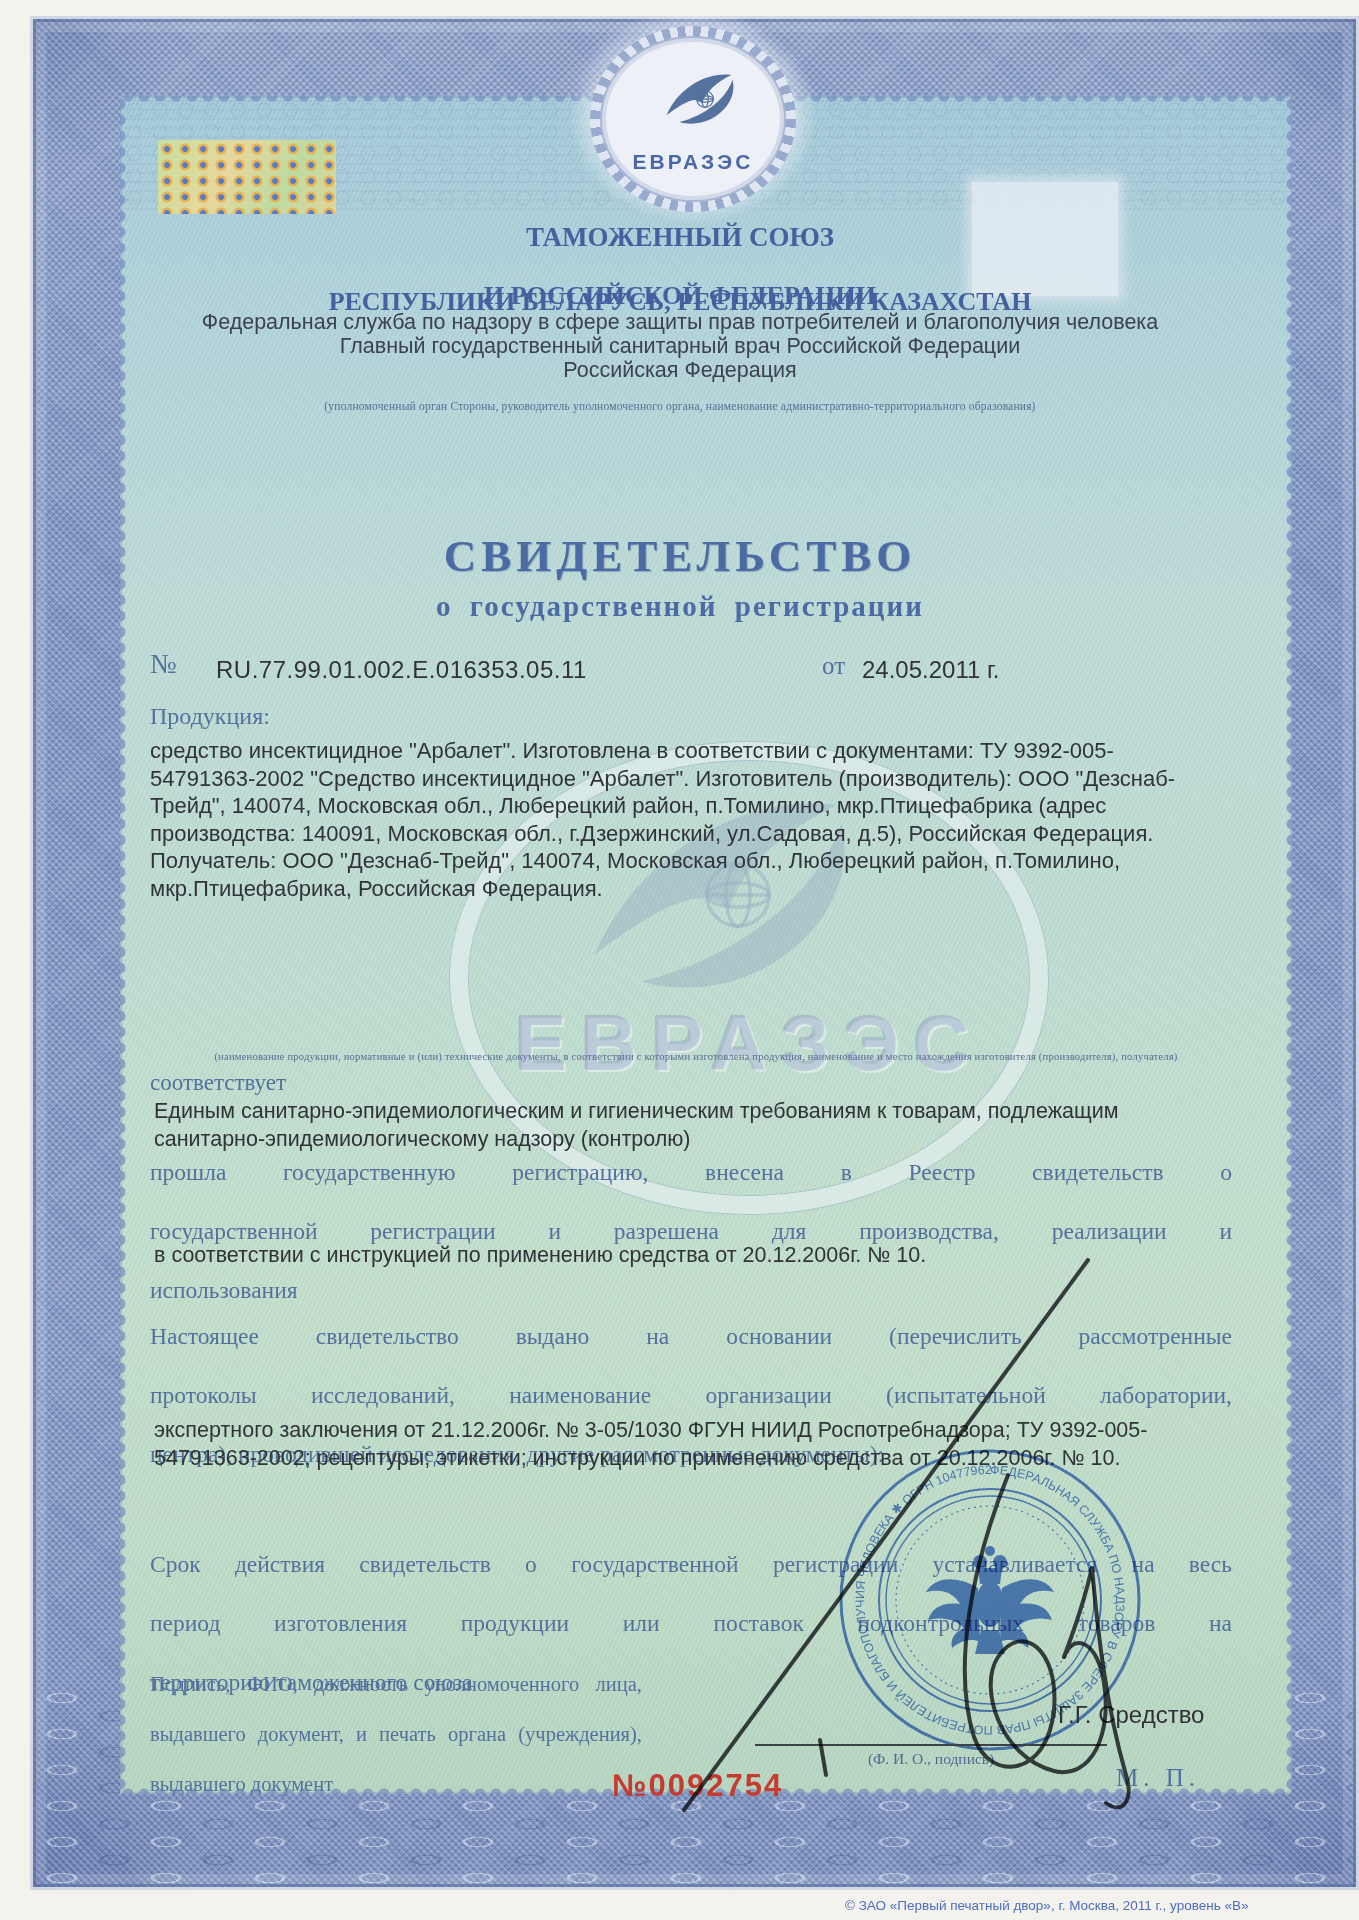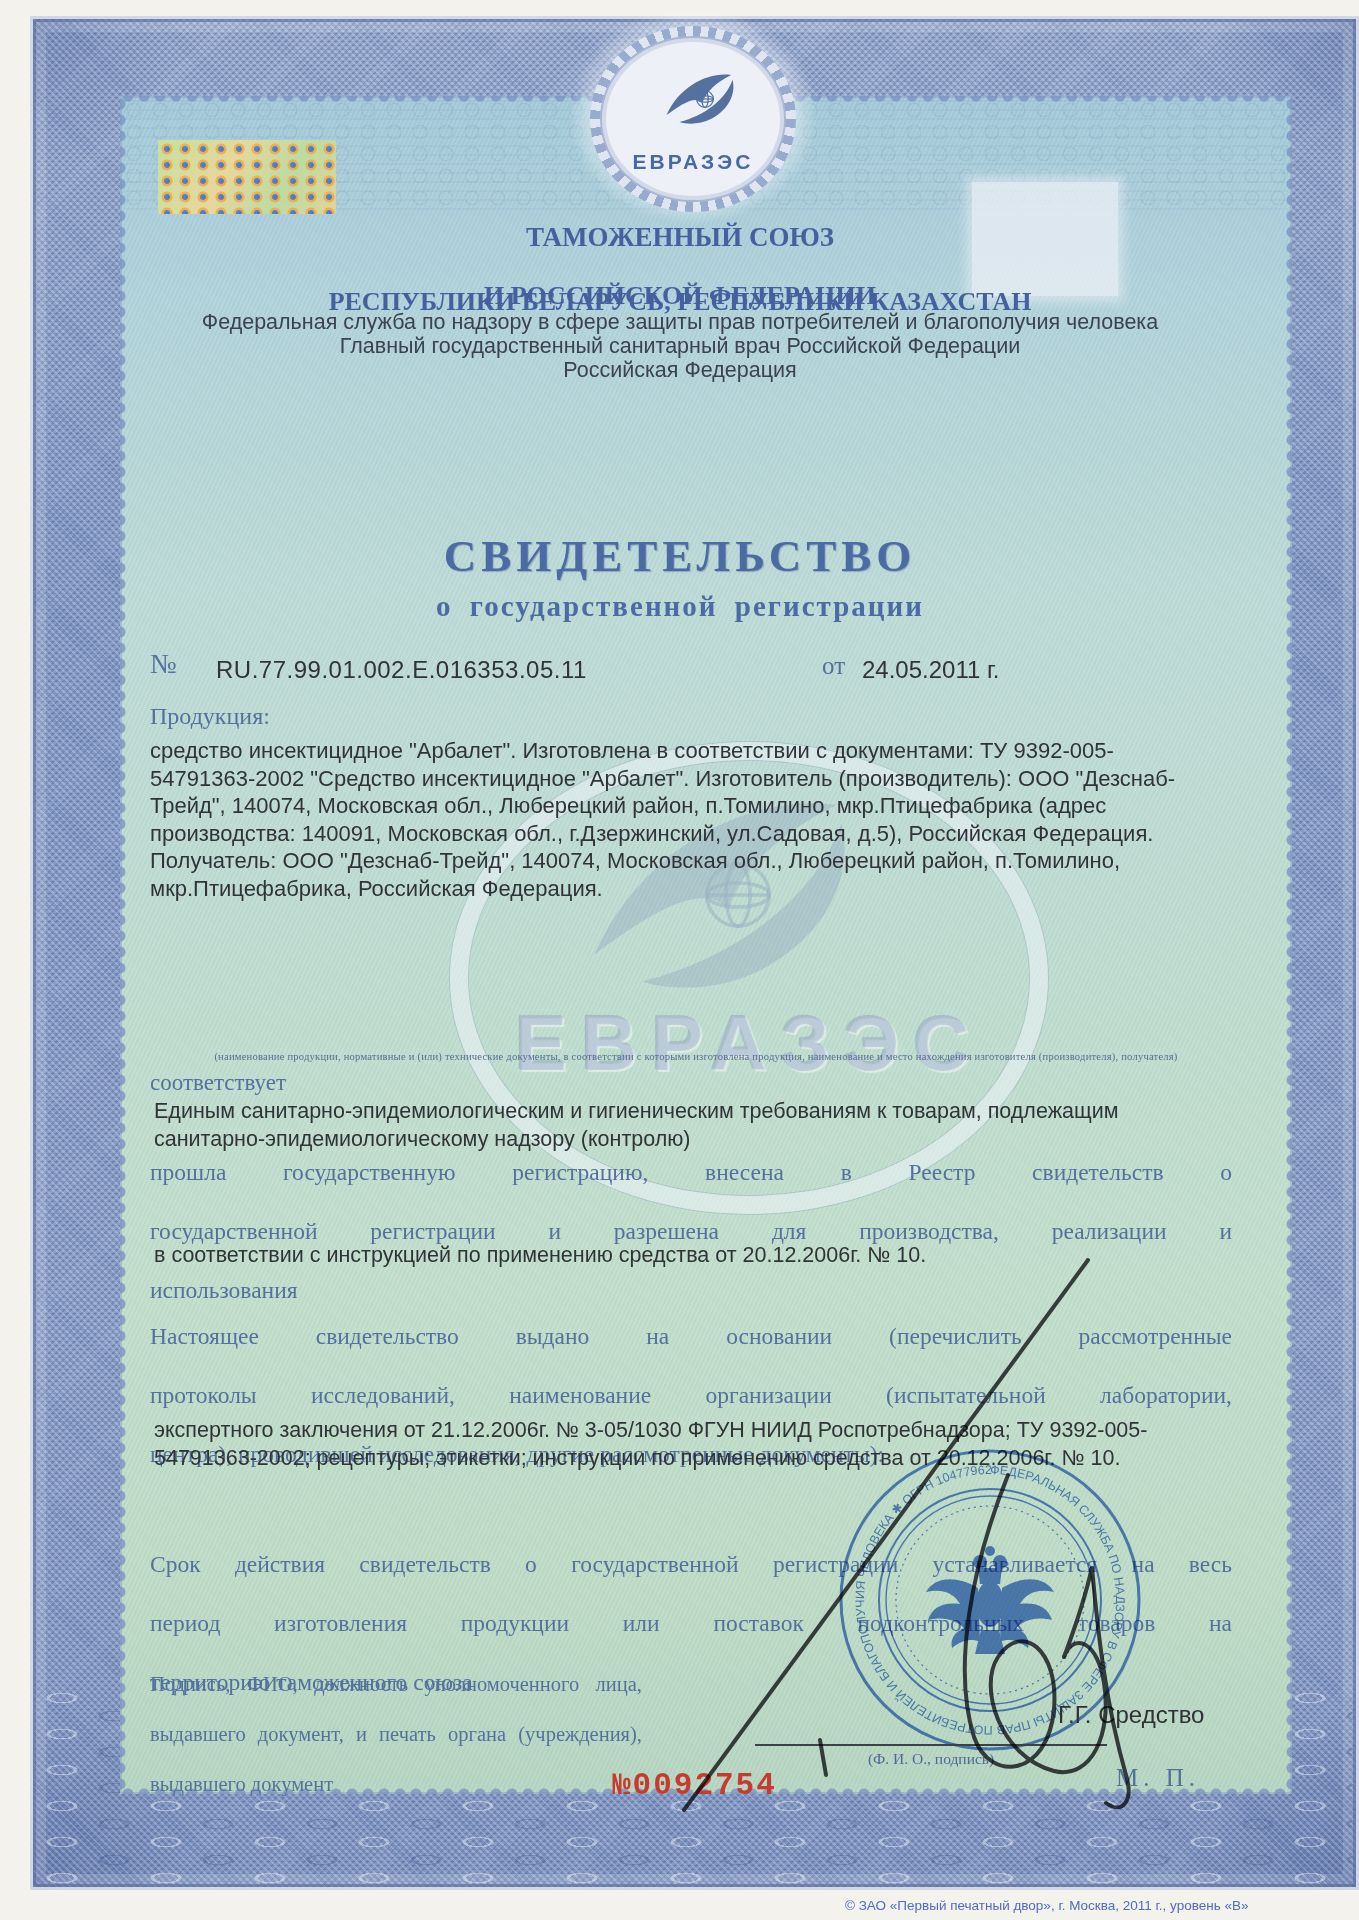--- a/index.html
+++ b/index.html
@@ -80,21 +80,21 @@
   .fed{font-family:"Liberation Sans",sans-serif;color:#3b4250;font-size:21.5px;}
   .tinycap{font-family:"Liberation Serif",serif;color:#5a6d93;font-size:11.5px;letter-spacing:.2px;}
   .title-main{font-size:45px;letter-spacing:5px;color:#4c6ba4;text-shadow:1px 1px 1px rgba(60,85,140,.35);}
   .title-sub{font-size:29px;letter-spacing:2px;word-spacing:8px;color:#4c6ba4;}
   .serifblue{font-family:"Liberation Serif",serif;color:#54719e;}
   .ink-sans{font-family:"Liberation Sans",sans-serif;color:#303338;}
   .para{line-height:27.6px;font-size:22px;}
   .spara{font-size:23.5px;line-height:29.5px;width:1082px;}
   .j{text-align:justify;}
   .j::after{content:"";display:inline-block;width:100%;height:0;}
-  .redno{font-family:Liberation Mono, monospace;font-weight:bold;color:#c53b30;font-size:31px;letter-spacing:2px;}
+  .redno{font-family:Liberation Sans, sans-serif;font-weight:bold;color:#c53b30;font-size:31px;letter-spacing:2px;}
   .sigline{height:2px;background:#3d4248;}
   .stamp{mix-blend-mode:multiply;opacity:.82;}
   .signature{mix-blend-mode:multiply;}
   .imprint{font-family:"Liberation Sans",sans-serif;color:#4d6dc0;font-size:13.5px;}
 </style>
 </head>
 <body>
 
 <div class="page">
 
@@ -125,20 +125,21 @@
     </svg>
     <div class="watermark-label">ЕВРАЗЭС</div>
   </div>
 
   <div class="abs navy-serif hdr-center" style="top:222px;font-size:27px;">ТАМОЖЕННЫЙ СОЮЗ</div>
   <div class="abs navy-serif hdr-center" style="top:252px;font-size:26px;margin-top:35px;">РЕСПУБЛИКИ БЕЛАРУСЬ, РЕСПУБЛИКИ КАЗАХСТАН</div>
   <div class="abs navy-serif hdr-center" style="top:281px;font-size:26px;">И РОССИЙСКОЙ ФЕДЕРАЦИИ</div>
   <div class="abs fed hdr-center" style="top:310px;">Федеральная служба по надзору в сфере защиты прав потребителей и благополучия человека</div>
   <div class="abs fed hdr-center" style="top:334px;">Главный государственный санитарный врач Российской Федерации</div>
   <div class="abs fed hdr-center" style="top:358px;">Российская Федерация</div>
+  <div class="abs tinycap hdr-center" style="top:400px;">(уполномоченный орган Стороны, руководитель уполномоченного органа, наименование административно-территориального образования)</div>
 
   <div class="abs navy-serif hdr-center title-main" style="top:530px;">СВИДЕТЕЛЬСТВО</div>
   <div class="abs navy-serif hdr-center title-sub" style="top:590px;">о государственной регистрации</div>
 
   <div class="abs serifblue" style="left:150px;top:648px;font-size:28px;">№</div>
   <div class="abs ink-sans" style="left:216px;top:656px;font-size:24px;letter-spacing:.5px;">RU.77.99.01.002.Е.016353.05.11</div>
   <div class="abs serifblue" style="left:822px;top:652px;font-size:25px;">от</div>
   <div class="abs ink-sans" style="left:862px;top:656px;font-size:24px;">24.05.2011 г.</div>
 
   <div class="abs serifblue" style="left:150px;top:703px;font-size:24px;">Продукция:</div>

